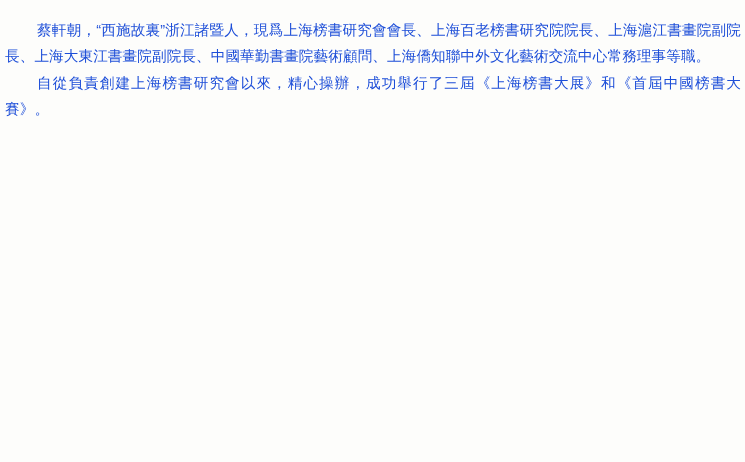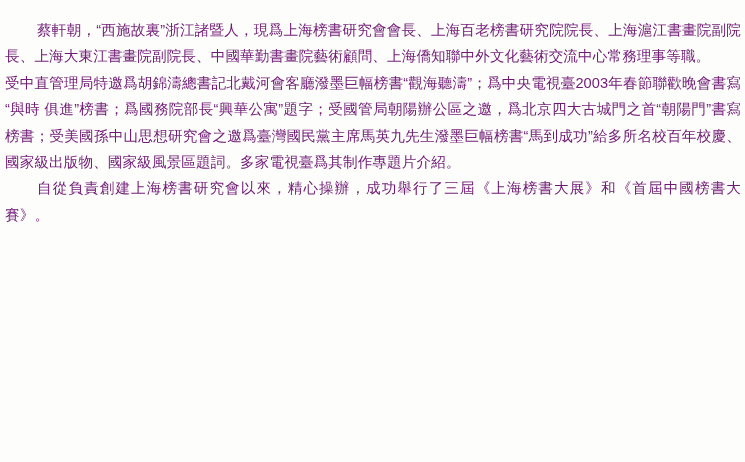--- a/index.html
+++ b/index.html
@@ -27,17 +27,16 @@
     margin: 0;
     text-indent: 2.2em;
   }
   .page p.no-indent {
     text-indent: 0;
   }
 </style>
 </head>
 <body style="background: rgb(253, 253, 251);">
 
-<div class="page" style="background: rgb(253, 253, 251); color: #701a75;">
+<div class="page" style="background: rgb(253, 253, 251); color: #1d4ed8;">
   <p>蔡軒朝，“西施故裏”浙江諸暨人，現爲上海榜書研究會會長、上海百老榜書研究院院長、上海滬江書畫院副院長、上海大東江書畫院副院長、中國華勤書畫院藝術顧問、上海僑知聯中外文化藝術交流中心常務理事等職。</p>
-  <p class="no-indent">受中直管理局特邀爲胡錦濤總書記北戴河會客廳潑墨巨幅榜書“觀海聽濤”；爲中央電視臺2003年春節聯歡晚會書寫“與時 俱進”榜書；爲國務院部長“興華公寓”題字；受國管局朝陽辦公區之邀，爲北京四大古城門之首“朝陽門”書寫榜書；受美國孫中山思想研究會之邀爲臺灣國民黨主席馬英九先生潑墨巨幅榜書“馬到成功”給多所名校百年校慶、國家級出版物、國家級風景區題詞。多家電視臺爲其制作專題片介紹。</p>
   <p>自從負責創建上海榜書研究會以來，精心操辦，成功舉行了三屆《上海榜書大展》和《首屆中國榜書大賽》。</p>
 </div>
 
 </body></html>

